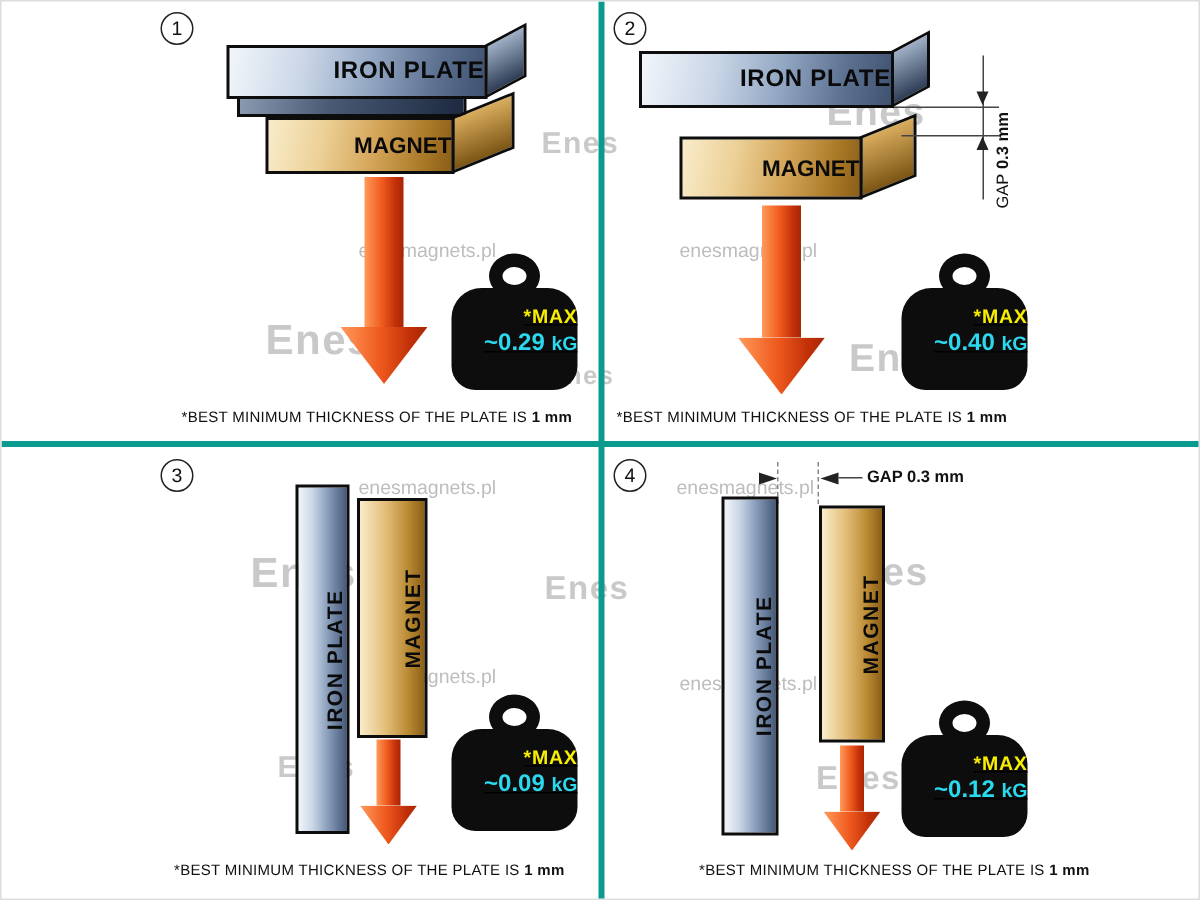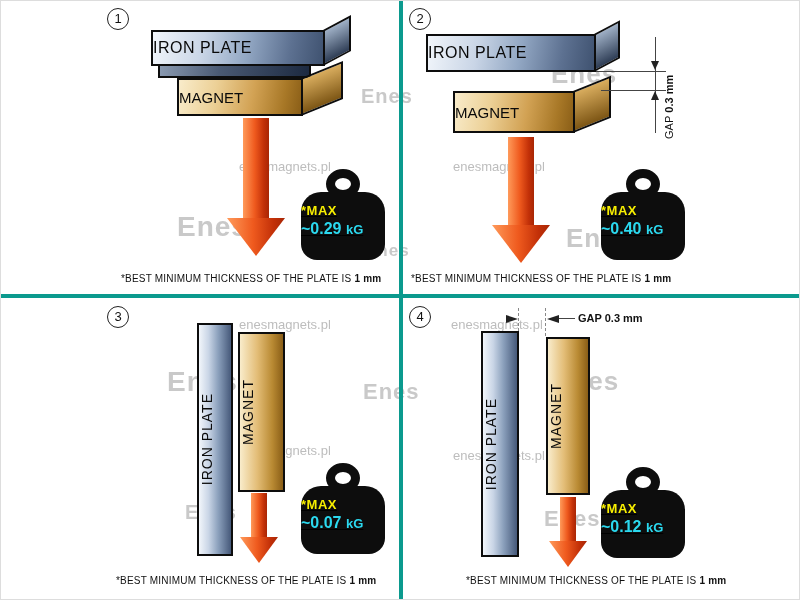--- a/index.html
+++ b/index.html
@@ -9,39 +9,39 @@
 
   .divider { position:absolute; background:#0b9a8e; }
   .divider.v { left:398px; top:0; width:4px; height:600px; }
   .divider.h { left:0; top:293px; width:800px; height:4px; }
 
   .panel { position:absolute; }
 
   .num { position:absolute; width:22px; height:22px; border:1.5px solid #222; border-radius:50%;
          text-align:center; line-height:19px; font-size:13px; color:#111; background:#fff; }
 
-  .block { position:absolute; border:2px solid #0d0d0d; display:flex; align-items:center; justify-content:flex-start;
-           font-weight:normal; color:#0a0a0a; }
+  .block { position:absolute; border:2px solid #0d0d0d; display:flex; align-items:center; justify-content:flex-end;
+           font-weight:bold; color:#0a0a0a; }
   .plate-h  { background:linear-gradient(100deg,#f2f6fb 0%,#c9d5e6 30%,#93a8c4 55%,#5d7191 80%,#3f5270 100%); font-size:16px; letter-spacing:.5px; }
   .magnet-h { background:linear-gradient(100deg,#f9eccb 0%,#ecd096 30%,#d2a254 60%,#a87827 85%,#8a5e17 100%); font-size:15px; }
   .plate-v  { background:linear-gradient(to right,#f2f6fb,#c9d5e6 30%,#8ba0bc 60%,#46597a); font-size:14px; }
   .magnet-v { background:linear-gradient(to right,#f9eccb,#e3bd77 40%,#b98a33 75%,#8a5e17); font-size:14px; }
   .strip { position:absolute; border:2px solid #0d0d0d; background:linear-gradient(100deg,#8a9ab1 0%,#4a5a74 40%,#1c2940 100%); }
   .side { position:absolute; border:2px solid #0d0d0d; transform-origin:left top; }
   .side.plate  { background:linear-gradient(to bottom,#9fb0c6,#2e3d55); transform:skewY(-28deg); }
   .side.magnet { background:linear-gradient(to bottom,#d9ad5e,#7c5514); transform:skewY(-22deg); }
 
   .vtext { writing-mode:vertical-rl; transform:rotate(180deg); letter-spacing:1px; }
 
   .arrow { position:absolute; }
   .a-shaft { margin:0 auto; background:linear-gradient(to right,#ff9a5a,#ef5a1e 45%,#c23008 80%,#a82605); }
   .a-head  { background:linear-gradient(to right,#ff9a5a,#ef5a1e 45%,#c23008 80%,#a82605);
              clip-path:polygon(0 0,100% 0,50% 100%); }
 
-  .weight { position:absolute; width:84px; text-align:left;text-decoration:underline; }
+  .weight { position:absolute; width:84px; text-align:right;text-decoration:underline; }
   .w-ring { width:34px; height:30px; border:9px solid #0d0d0d; border-radius:50%; margin:0 auto; }
   .w-body { margin-top:-7px; width:84px; height:68px; background:#0d0d0d; border-radius:20px 20px 16px 16px; padding-top:11px; }
   .w-max  { color:#f8ef00; font-size:13px; font-weight:bold; letter-spacing:.5px; }
   .w-val  { color:#2bd9ef; font-size:16px; font-weight:bold; margin-top:2px; }
   .w-unit { font-size:13px; }
 
   .caption { position:absolute; font-size:10px; color:#111; letter-spacing:.2px; }
   .caption .b, .b { font-weight:bold; }
 
   .wm-site { position:absolute; color:#bdbdbd; font-size:13px; }
@@ -161,21 +161,21 @@
 
     <div class="arrow" style="left:239px;top:197px;width:38px;">
       <div class="a-shaft" style="width:16px;height:44px;"></div>
       <div class="a-head" style="width:38px;height:26px;"></div>
     </div>
 
     <div class="weight" style="left:300px;top:167px;">
       <div class="w-ring"></div>
       <div class="w-body">
         <div class="w-max">*MAX</div>
-        <div class="w-val"><span>~0.07</span> <span class="w-unit">kG</span></div>
+        <div class="w-val"><span>~0.09</span> <span class="w-unit">kG</span></div>
       </div>
     </div>
 
     <div class="caption" style="left:115px;top:279px;width:270px;">
       <span>*BEST MINIMUM THICKNESS OF THE PLATE IS</span> <span class="b">1 mm</span>
     </div>
   </div>
 
   <div class="panel" style="left:400px;top:295px;width:400px;height:305px;">
     <div class="num" style="left:8px;top:10px;">4</div>

